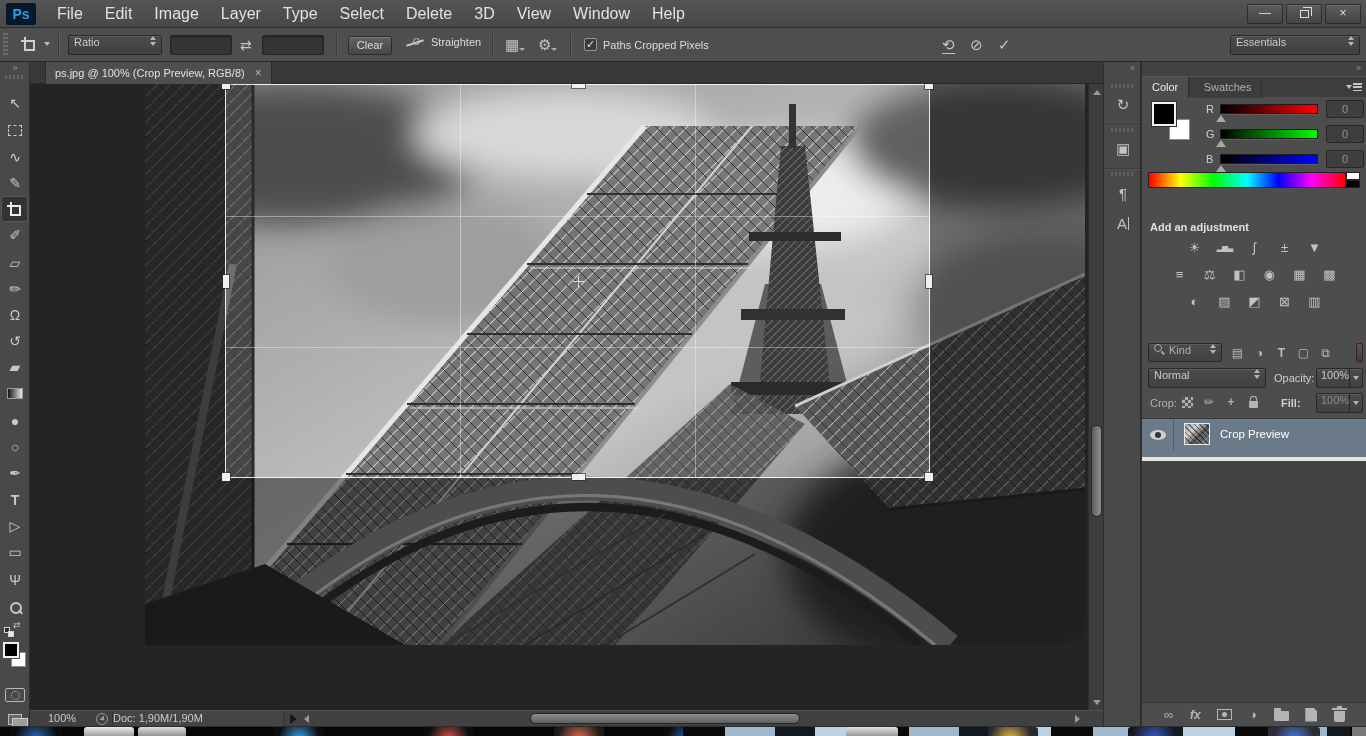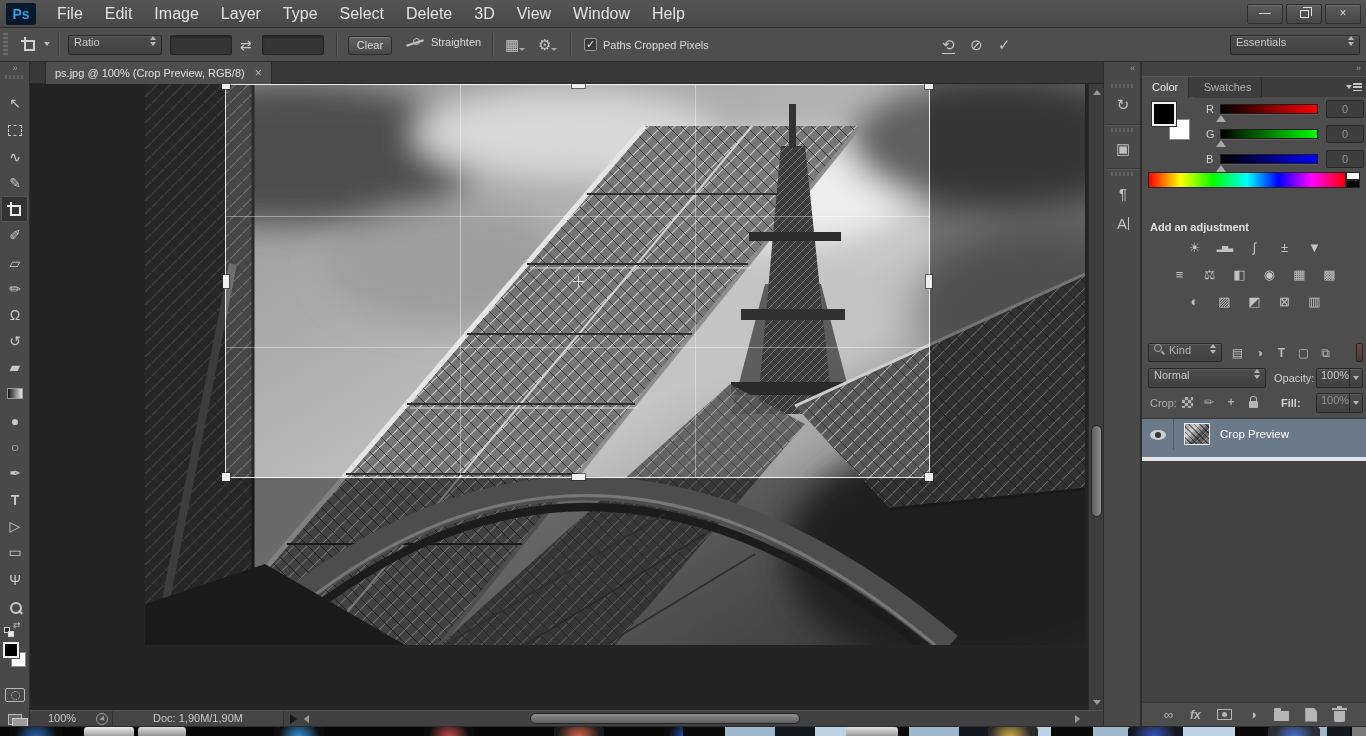--- a/index.html
+++ b/index.html
@@ -74,21 +74,21 @@
   .vscroll{position:absolute;left:1058px;top:0;width:15px;height:626px;background:#3d3d3d;border-left:1px solid #2c2c2c}
   .varrow{position:absolute;left:0;width:15px;height:12px;display:flex;align-items:center;justify-content:center}
   .varrow::after{content:"";border-left:4px solid transparent;border-right:4px solid transparent}
   .varrow.up::after{border-bottom:5px solid #999}
   .varrow.down::after{border-top:5px solid #999}
   .vthumb{position:absolute;left:2px;top:341px;width:11px;height:92px;background:linear-gradient(90deg,#5e5e5e,#8e8e8e);border:1px solid #262626;border-radius:6px}
   
   .statusrow{position:absolute;left:30px;top:710px;width:1073px;height:16px;background:#414141;border-top:1px solid #525252;font-size:11px;color:#c9c9c9}
   .net-ico{position:absolute;left:66px;top:2px;width:12px;height:12px;border:1px solid #9a9a9a;border-radius:50%}
   .net-ico::after{content:"";position:absolute;left:3px;top:3px;border-left:3px solid transparent;border-right:3px solid transparent;border-top:4px solid #9a9a9a;transform:rotate(-45deg)}
-  .doc-field{position:absolute;left:82px;top:0;width:172px;height:15px;background:#454545;border-left:1px solid #333;border-right:1px solid #333;text-align:center;line-height:15px}
+  .doc-field{position:absolute;left:82px;top:0;width:172px;height:15px;background:#454545;border-left:1px solid #333;border-right:1px solid #333;line-height:15px}
   .flyout{position:absolute;left:260px;top:3px;width:0;height:0;border-top:5px solid transparent;border-bottom:5px solid transparent;border-left:7px solid #161616}
   .hscroll{position:absolute;left:272px;top:0;width:784px;height:16px}
   .harrow{position:absolute;top:3px;width:9px;height:10px}
   .harrow::after{content:"";position:absolute;top:1px;border-top:4px solid transparent;border-bottom:4px solid transparent}
   .harrow.left::after{border-right:5px solid #999}
   .harrow.right::after{border-left:5px solid #999}
   .hthumb{position:absolute;left:228px;top:2px;width:270px;height:11px;background:linear-gradient(#8e8e8e,#5e5e5e);border:1px solid #262626;border-radius:6px}
   
   .dockstrip{position:absolute;left:1103px;top:62px;width:38px;height:664px;background:#494949;border-left:1px solid #2e2e2e;border-right:1px solid #2e2e2e}
   .dock-head{position:absolute;right:5px;top:1px;color:#9a9a9a;font-size:9px}

